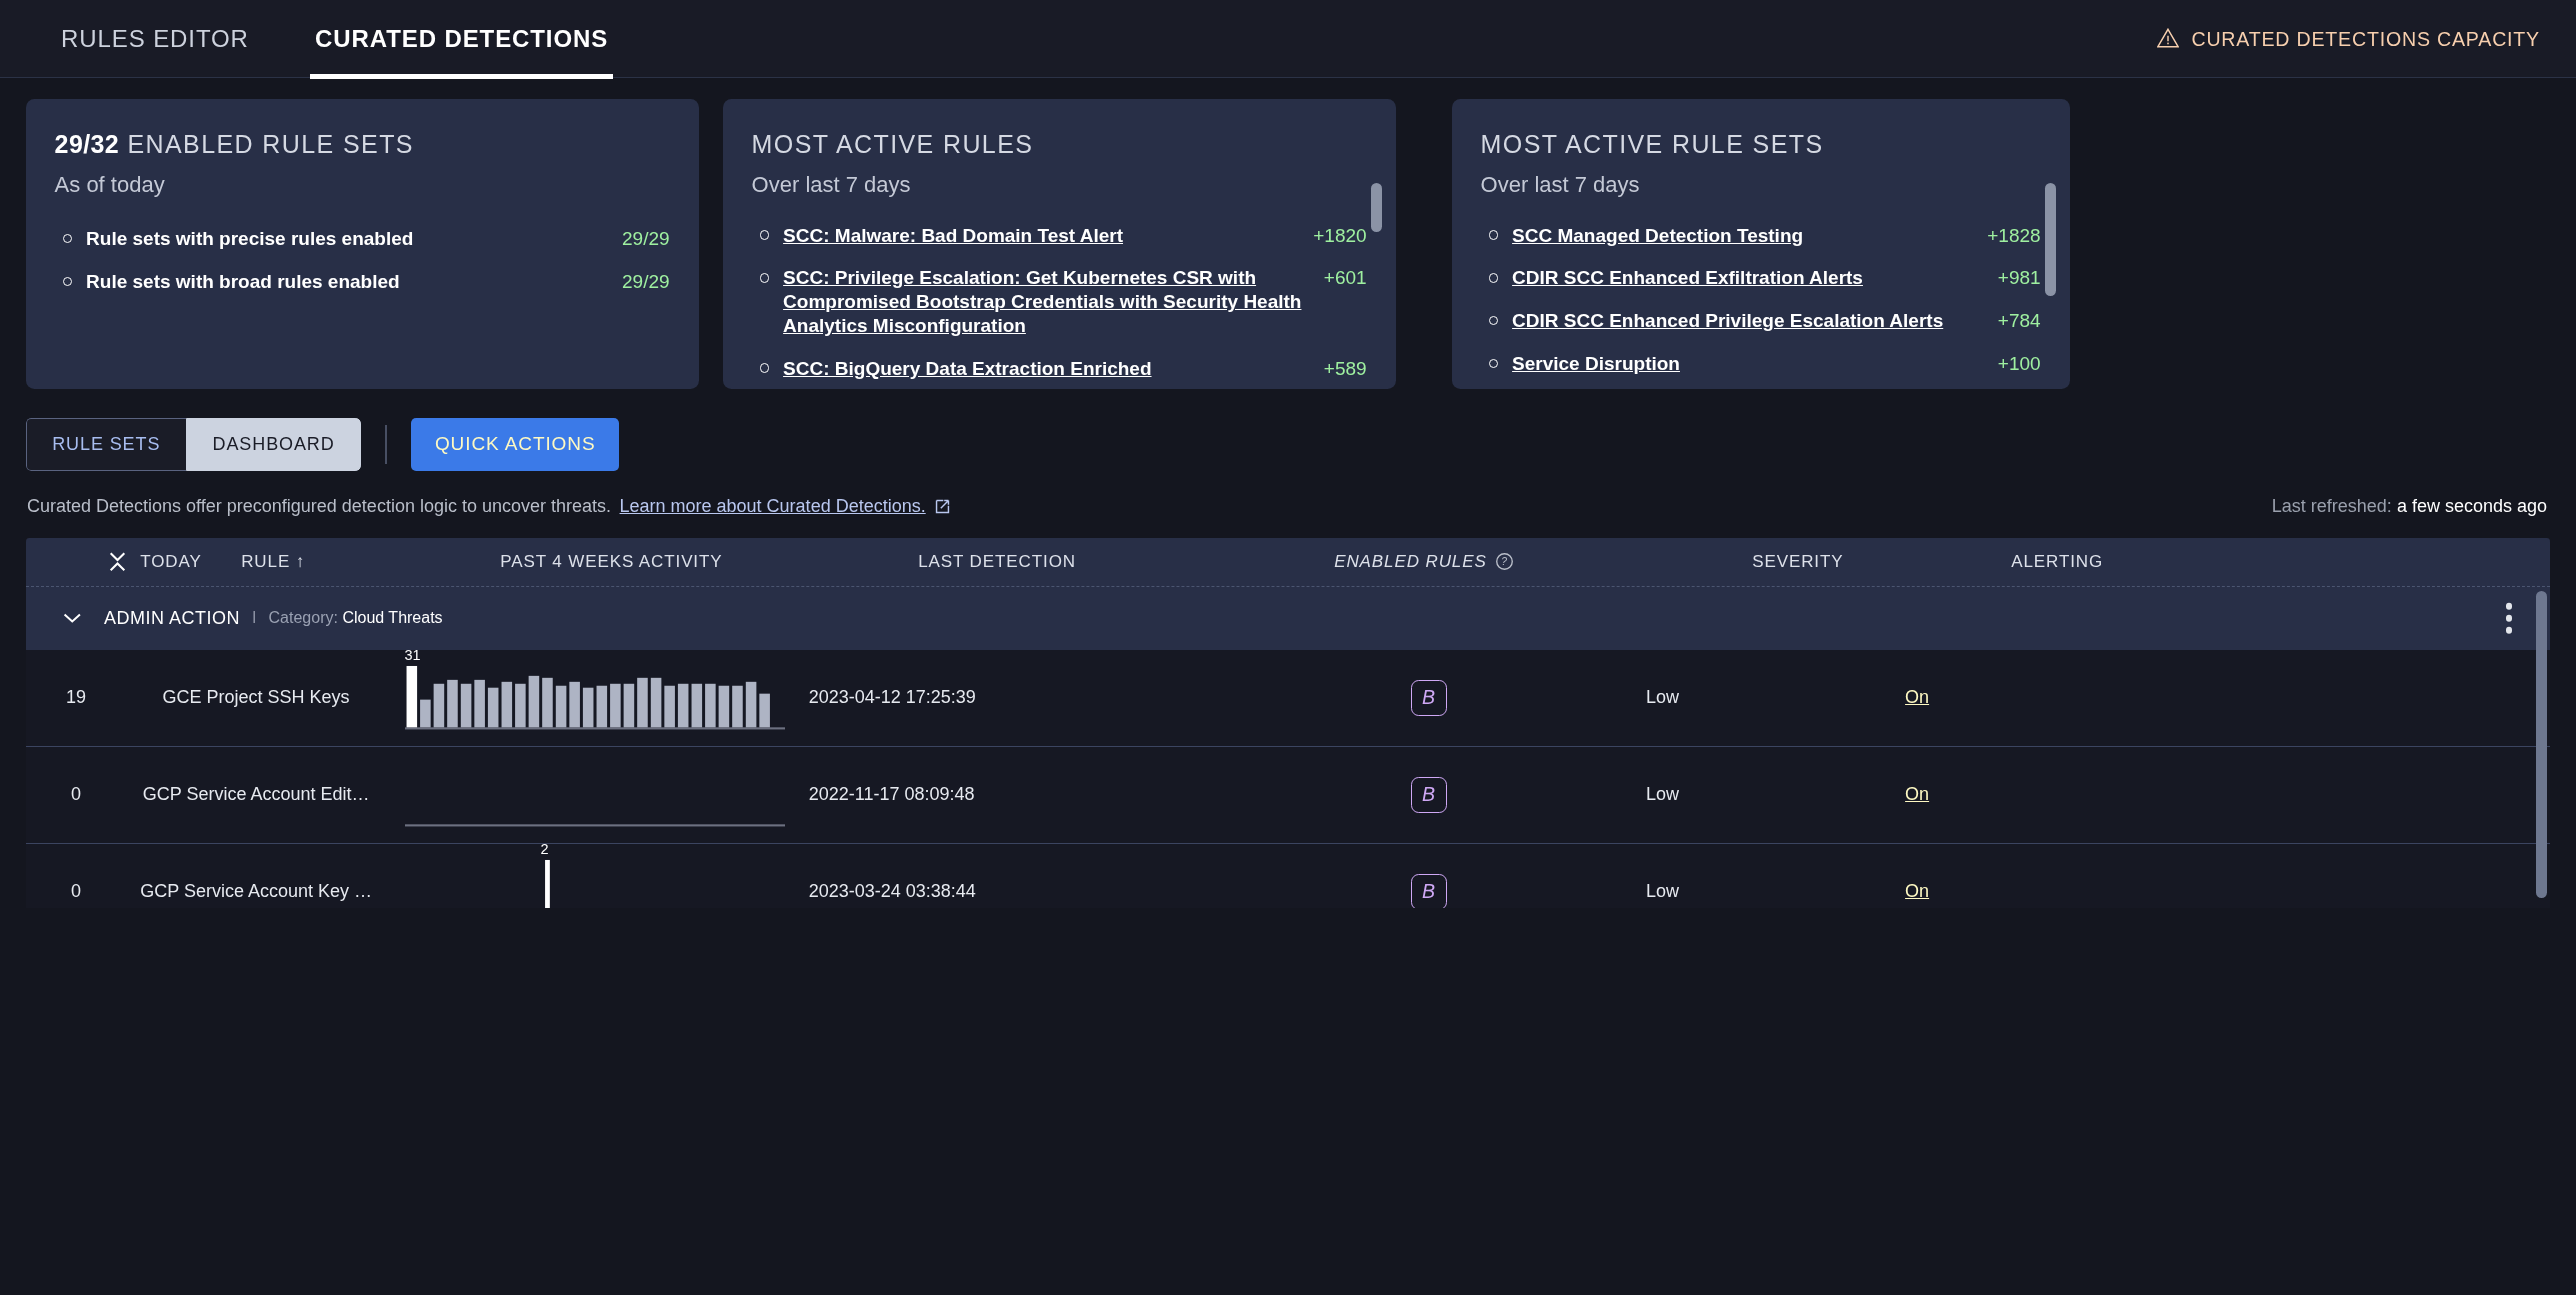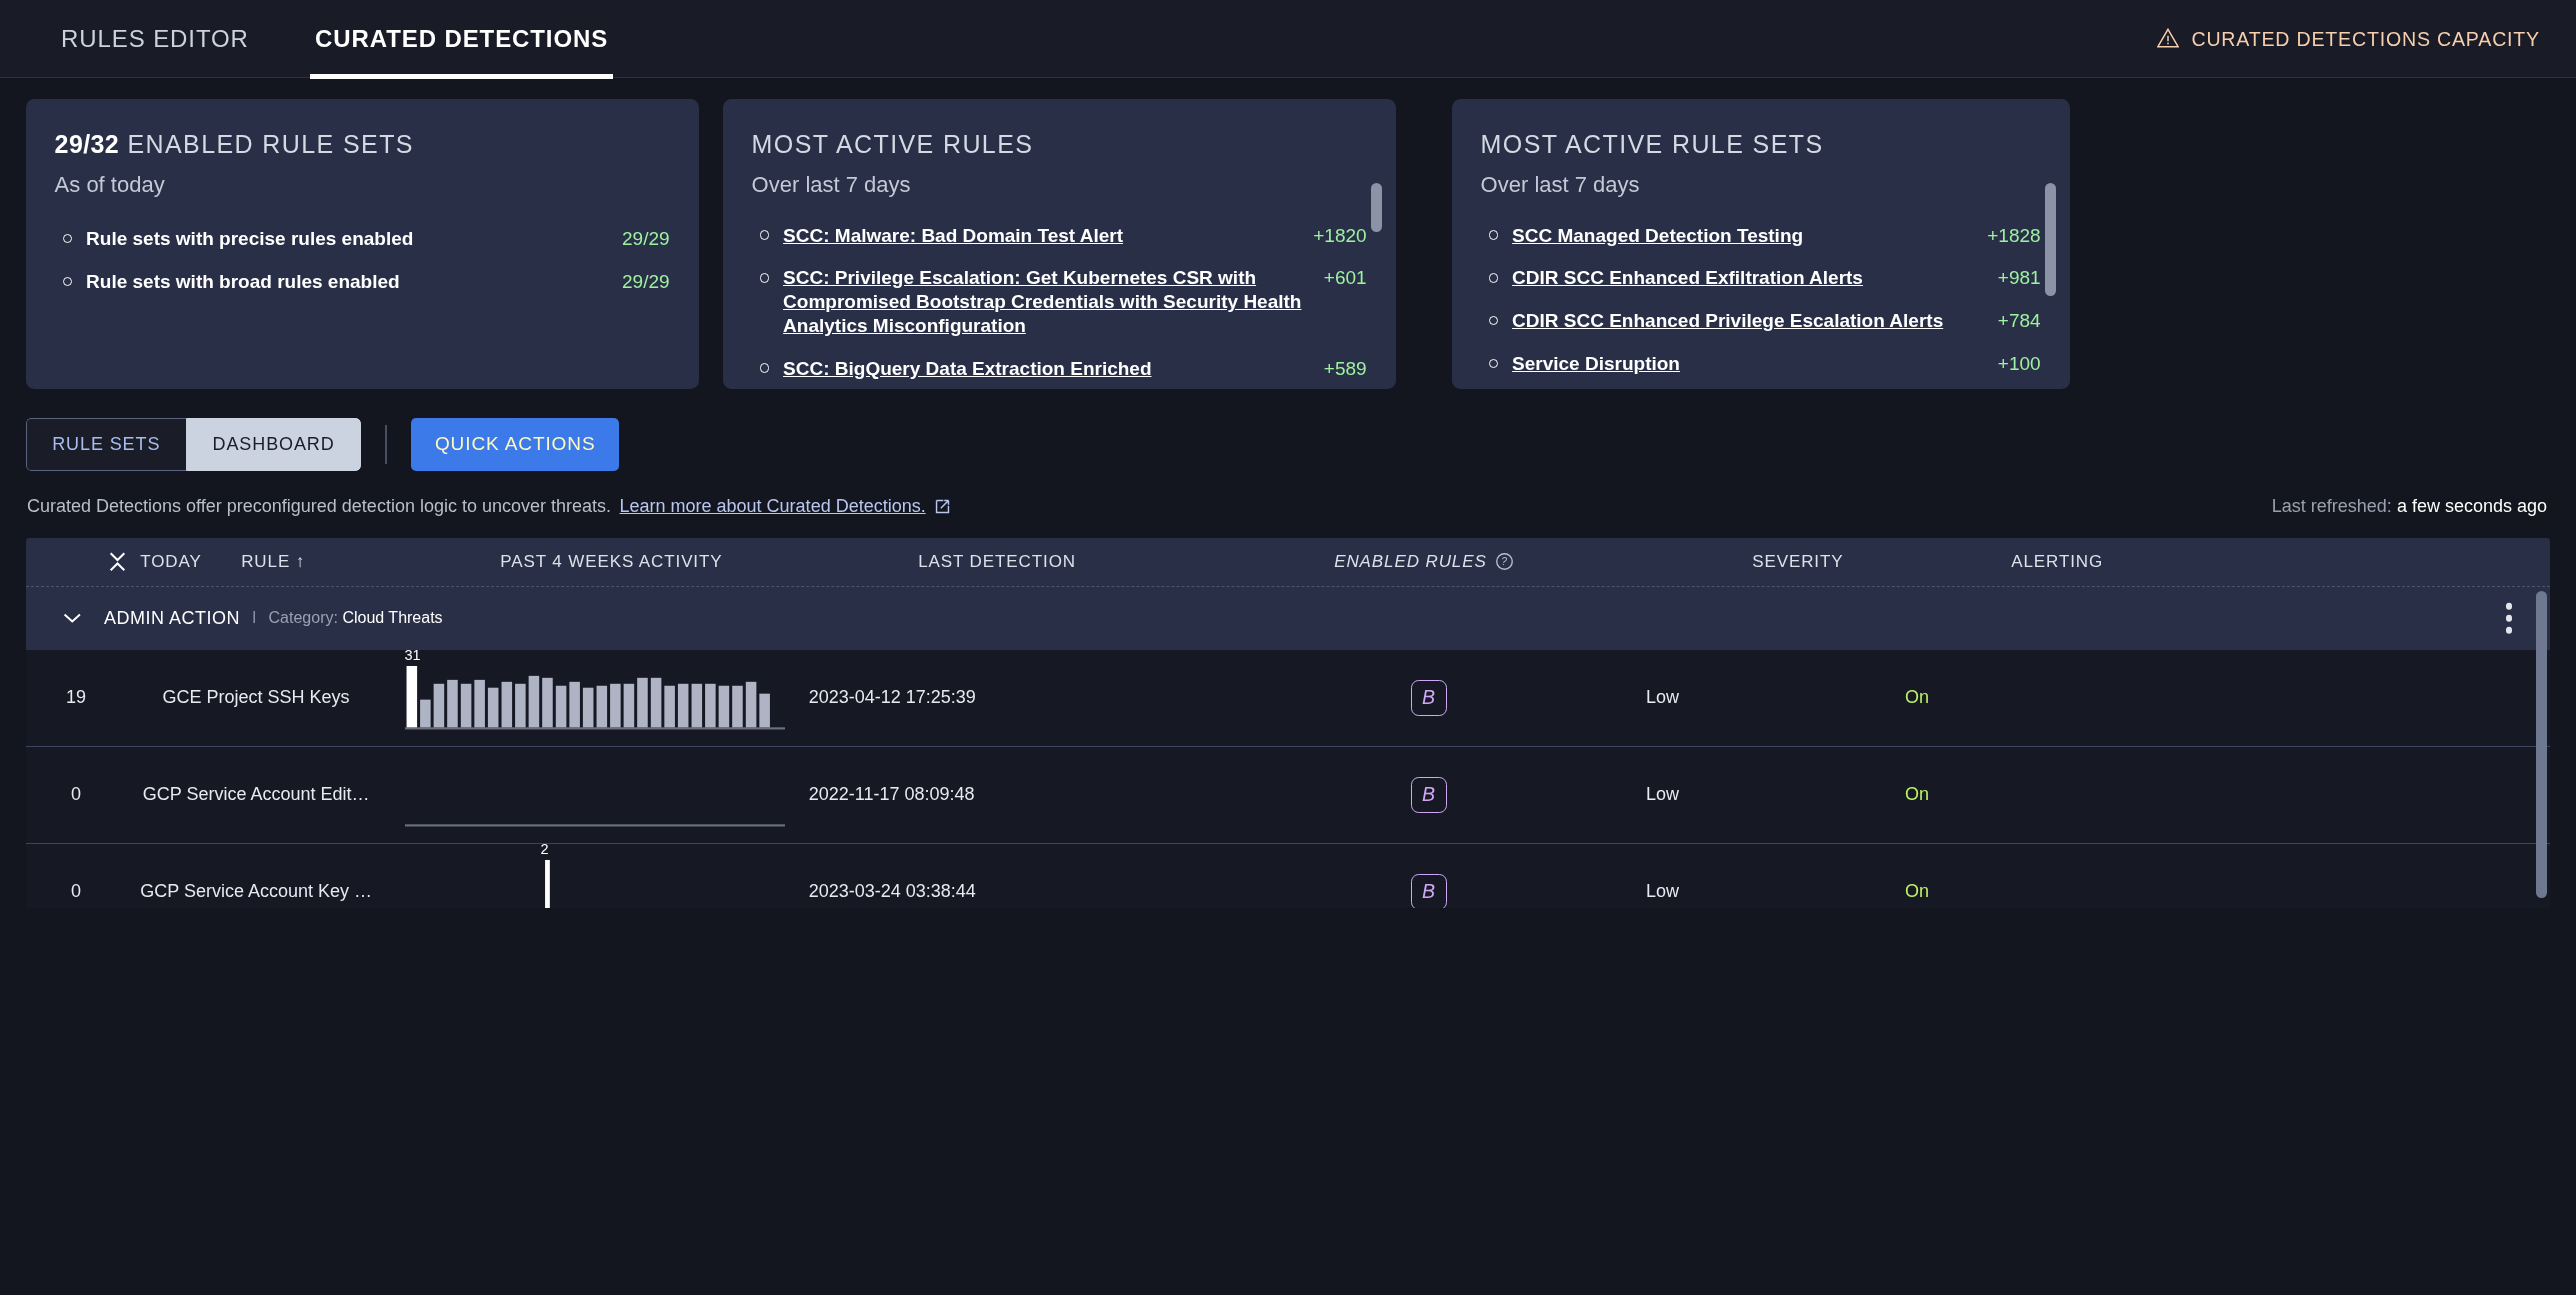--- a/index.html
+++ b/index.html
@@ -184,21 +184,21 @@
     border-bottom: 0.9px solid #3b4460;
   }
   .cell { font-size: 18px; color: #e7eaf0; display: flex; align-items: center; }
   .cell.col-today { justify-content: center; }
   .cell.col-rule  { justify-content: center; }
   .cell.col-act   { justify-content: center; }
   .cell.col-en    { justify-content: center; }
   .cell.col-last  { padding-left: 5.1px; }
   .cell.col-sev   { padding-left: 8.5px; }
   .cell.col-alert { padding-left: 8.5px; }
-  .alert-on { color: #bef264; cursor: pointer; }
+  .alert-on { color: #fef9c3; cursor: pointer; text-decoration: underline; }
 
   
   .spark { width: 380px; height: 77px; position: relative; }
   .spark svg { display: block; }
 
   
   .badge {
     width: 36px; height: 36px; border-radius: 7.7px;
     display: flex; align-items: center; justify-content: center;
     font-size: 19.6px; font-weight: 400;

